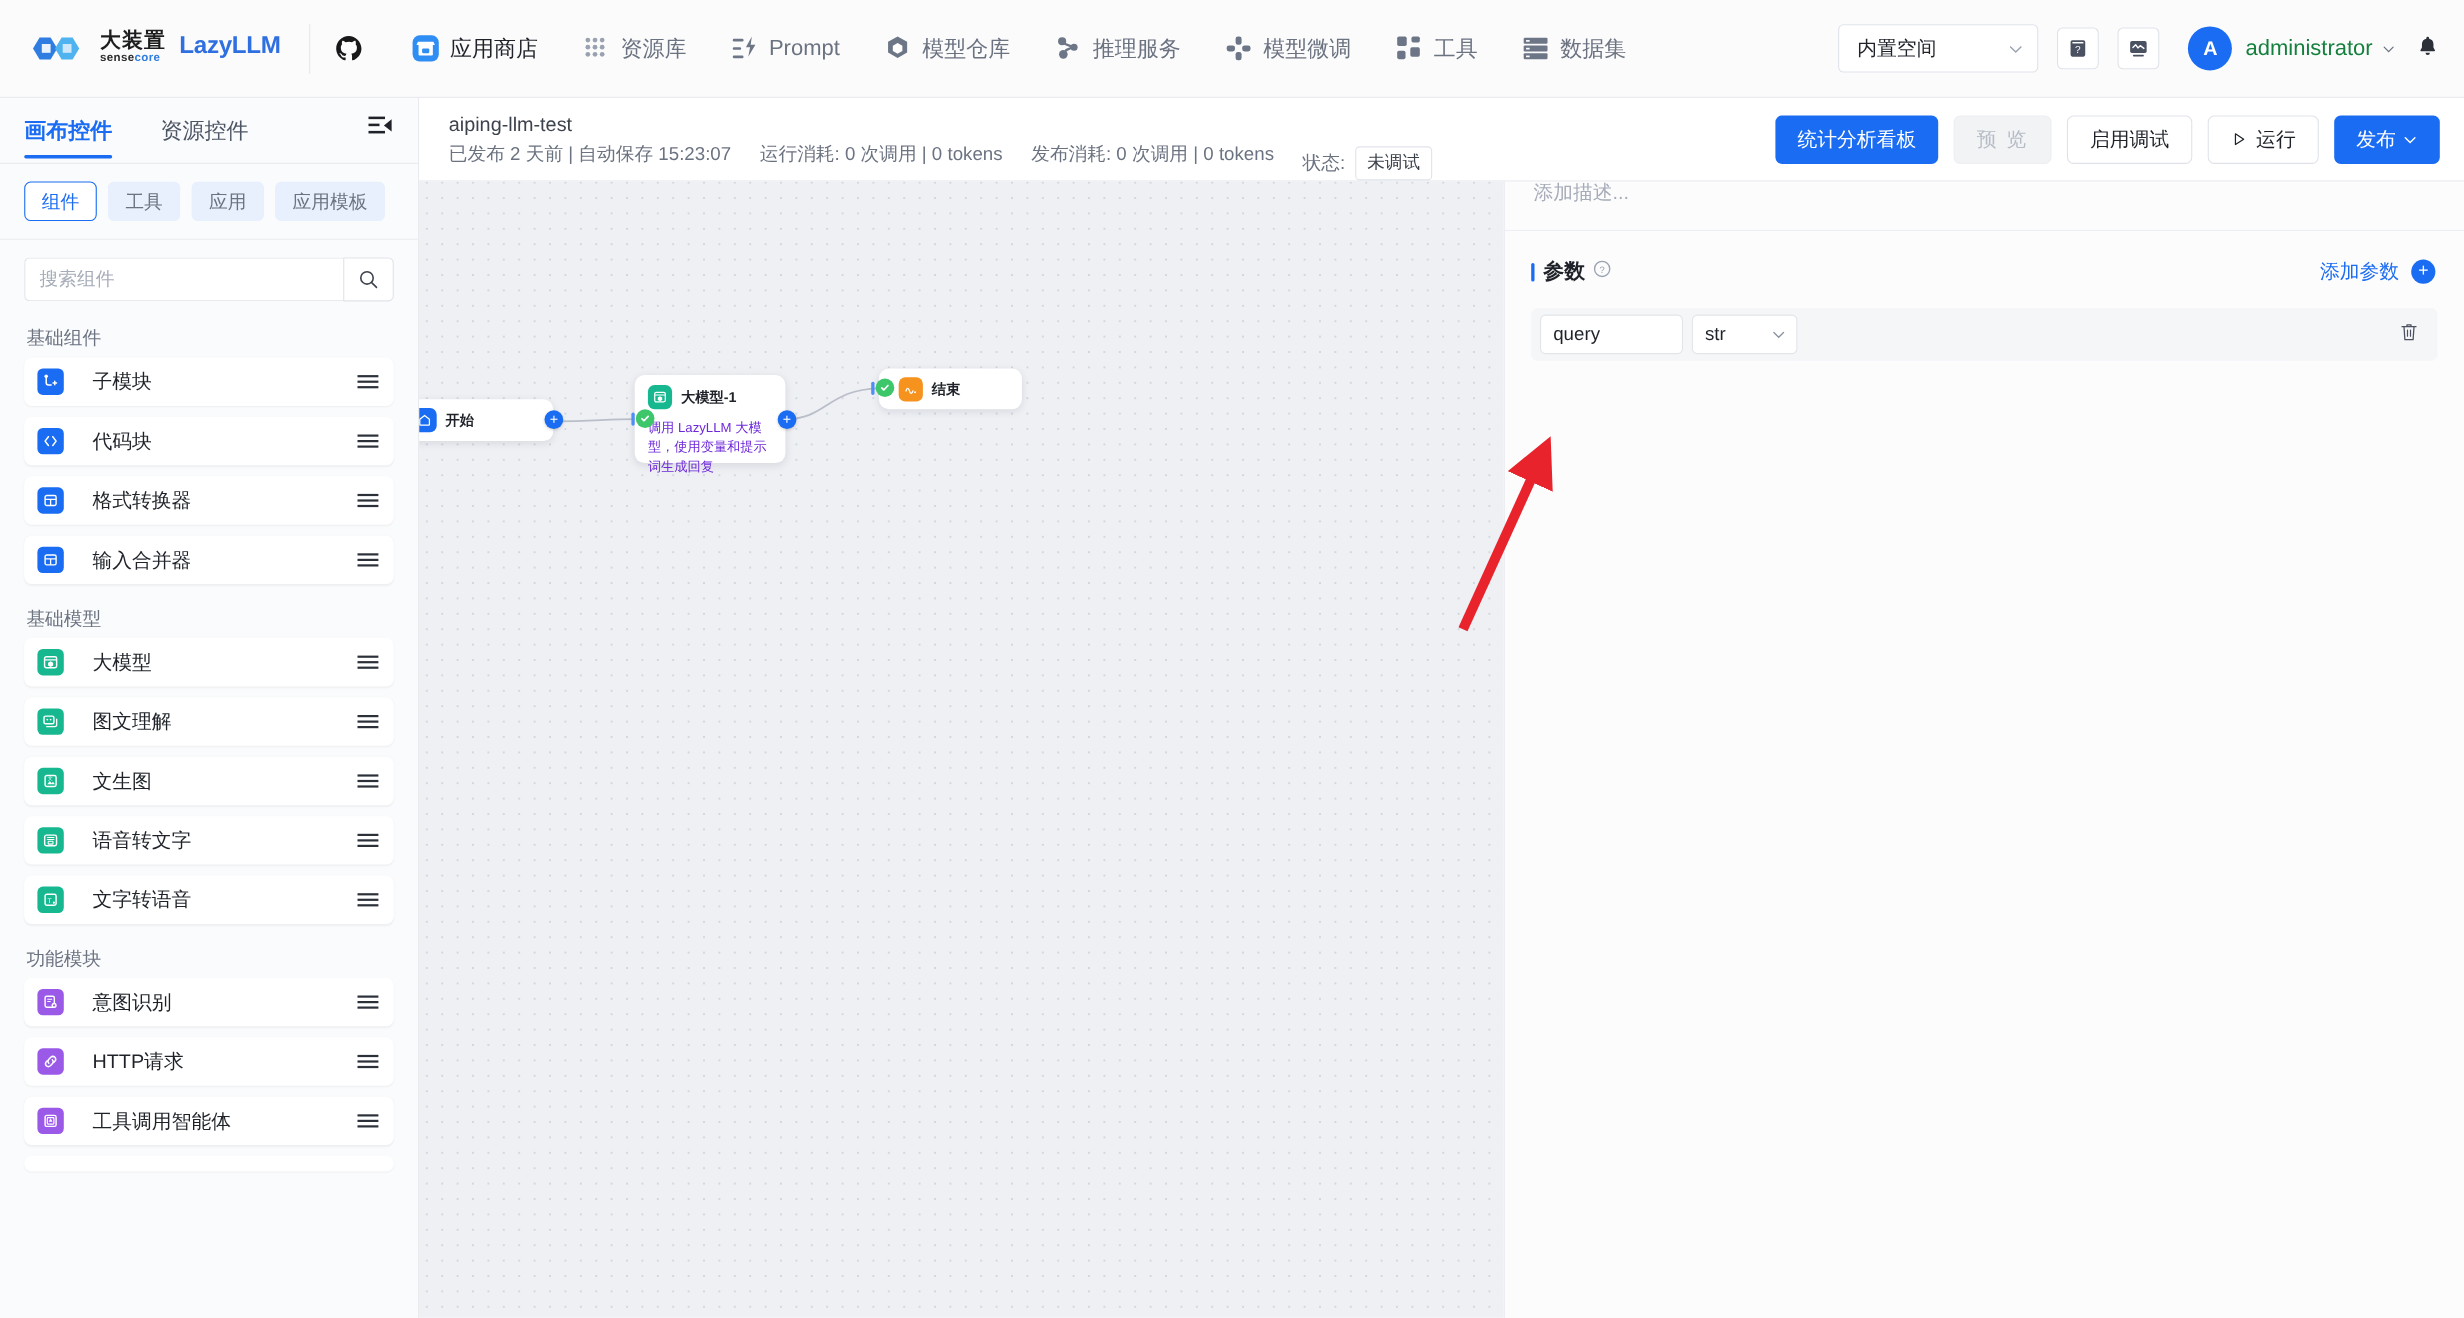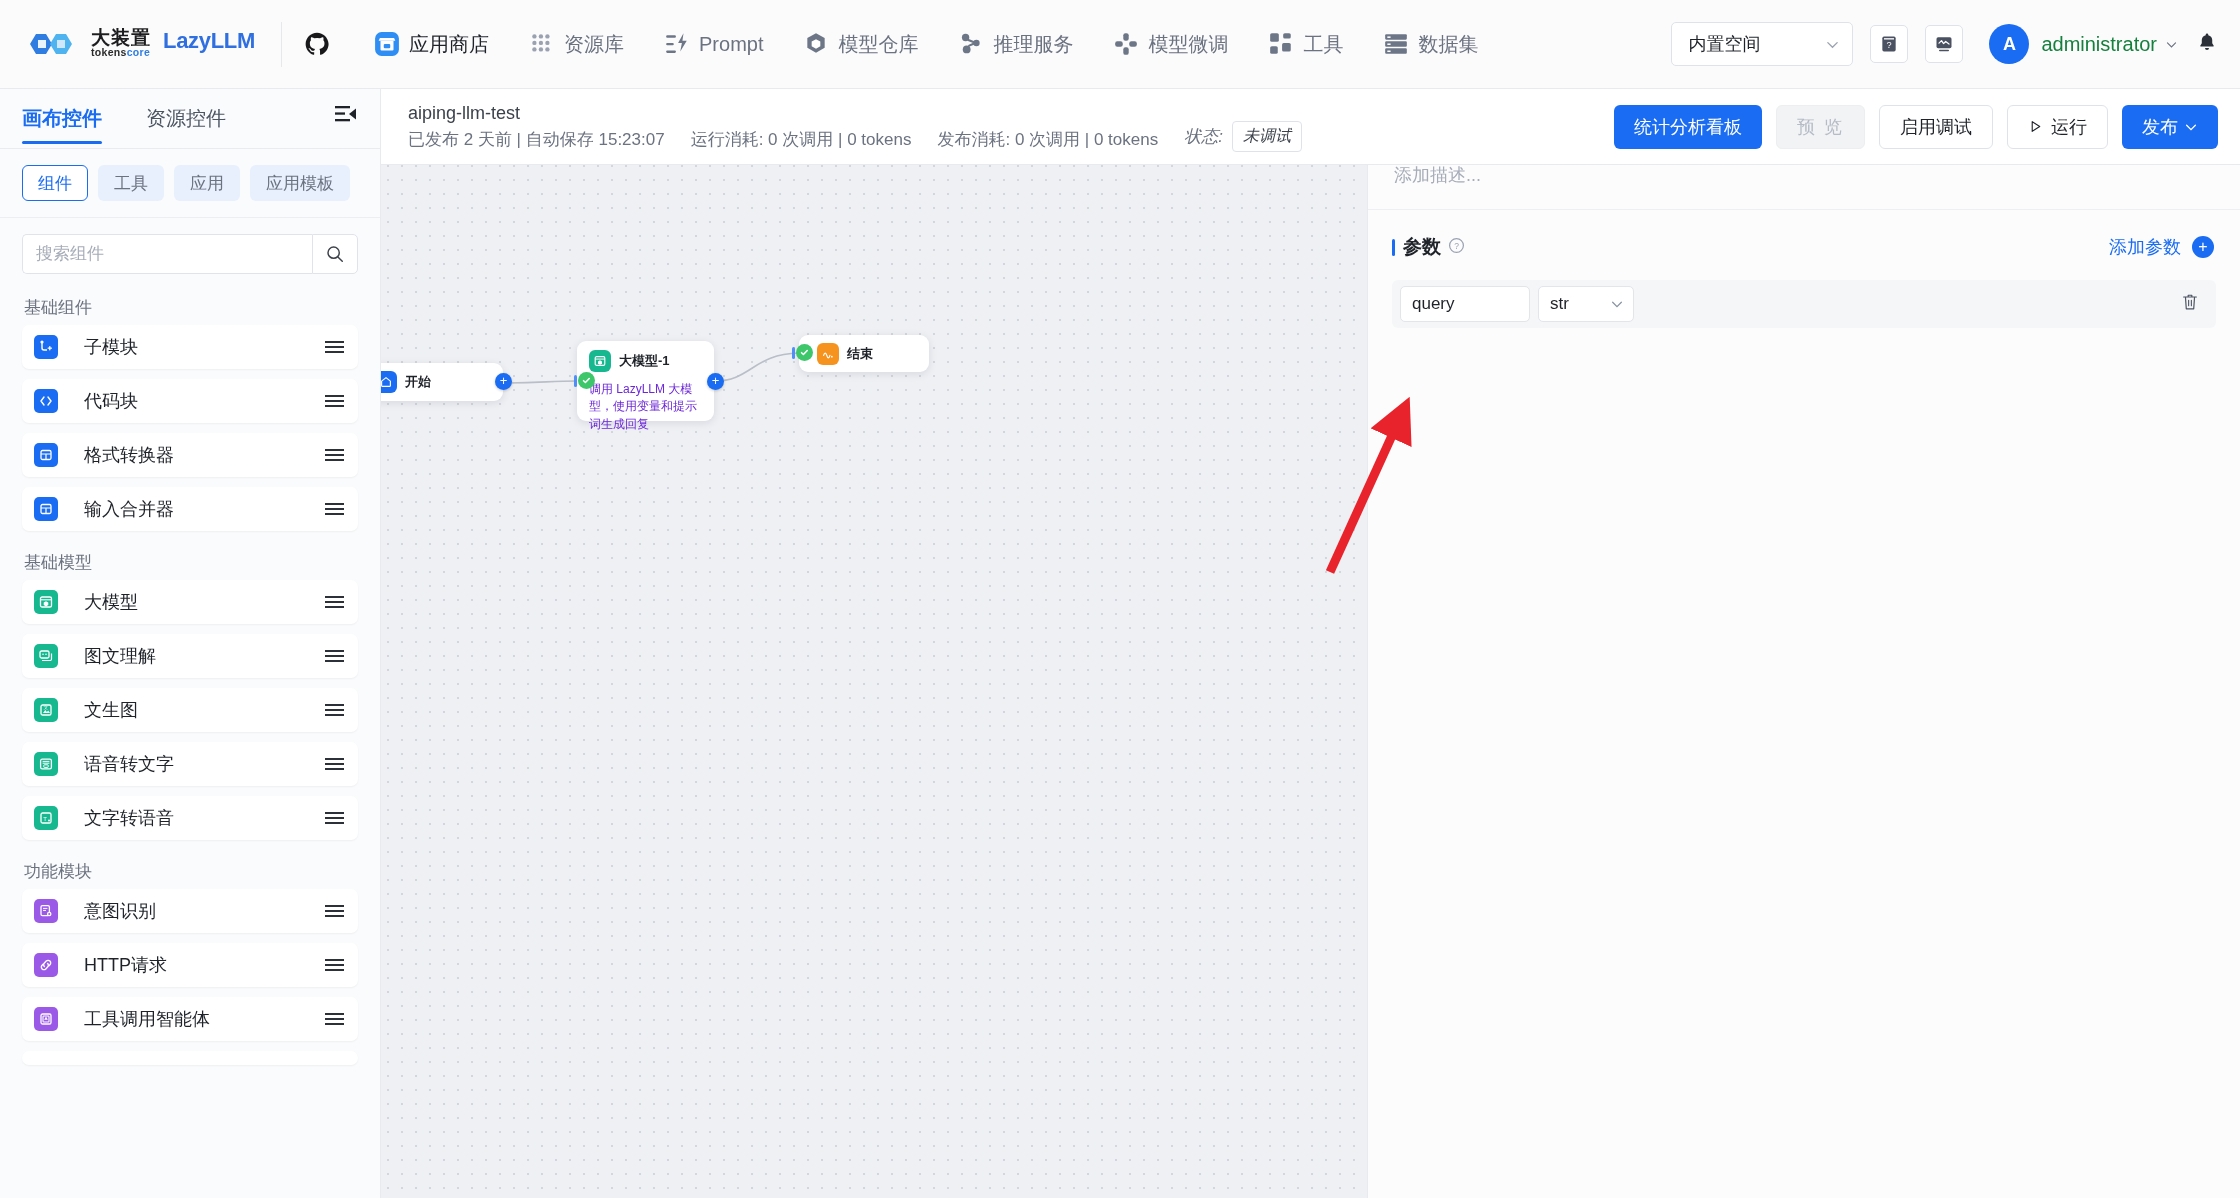--- a/index.html
+++ b/index.html
@@ -269,21 +269,21 @@
   <div class="brand">
     <svg class="brand-mark" viewBox="0 0 56 32">
       <path d="M10 6 L20 6 L26 16 L20 26 L10 26 L4 16 Z" fill="#2f7de1"></path>
       <path d="M30 6 L40 6 L46 16 L40 26 L30 26 L24 16 Z" fill="#4fb3ef"></path>
       <rect x="12" y="12" width="8" height="8" fill="#eaf3fc"></rect>
       <rect x="31" y="12" width="8" height="8" fill="#cfe7fa"></rect>
     </svg>
     <div class="brand-cn">
       <div class="brand-cn-top">大装置</div>
       <div class="brand-cn-bot">
-        <span class="b1">tokens</span><span class="b2">core</span>
+        <span class="b1">sense</span><span class="b2">core</span>
       </div>
     </div>
     <div class="brand-name">LazyLLM</div>
   </div>
 
   <div class="hdr-div"></div>
 
   <div class="nav-item" style="padding-left:0;padding-right:24px;">
     <svg class="nav-ico" viewBox="0 0 24 24">
       <path fill="#18181b" d="M12 1.5C6.2 1.5 1.5 6.2 1.5 12c0 4.6 3 8.6 7.2 10 .5.1.7-.2.7-.5v-1.9c-2.9.6-3.6-1.3-3.6-1.3-.5-1.2-1.2-1.6-1.2-1.6-1-.7.1-.7.1-.7 1.1.1 1.6 1.1 1.6 1.1 1 1.7 2.6 1.2 3.2.9.1-.7.4-1.2.7-1.5-2.3-.3-4.8-1.2-4.8-5.2 0-1.2.4-2.1 1.1-2.8-.1-.3-.5-1.4.1-2.8 0 0 .9-.3 2.9 1.1a10 10 0 0 1 5.3 0c2-1.4 2.9-1.1 2.9-1.1.6 1.4.2 2.5.1 2.8.7.7 1.1 1.6 1.1 2.8 0 4-2.5 4.9-4.8 5.2.4.3.7 1 .7 2v3c0 .3.2.6.7.5 4.2-1.4 7.2-5.4 7.2-10C22.5 6.2 17.8 1.5 12 1.5z"></path>
@@ -831,21 +831,21 @@
 
 <div class="subhdr">
   <div class="flow-meta">
     <div class="flow-name">aiping-llm-test</div>
     <div class="flow-sub">
       <span>已发布 2 天前 | 自动保存 15:23:07</span>
       <span>运行消耗: 0 次调用 | 0 tokens</span>
       <span>发布消耗: 0 次调用 | 0 tokens</span>
     </div>
   </div>
-  <div class="status-wrap" style="align-self:flex-end;margin-bottom:12px;font-style:italic;">
+  <div class="status-wrap" style="align-self:flex-end;">
     <span class="status-lbl">状态:</span>
     <span class="status-badge">未调试</span>
   </div>
   <div class="subhdr-sp"></div>
   <div class="btn btn-primary">统计分析看板</div>
   <div class="btn btn-disabled">预 览</div>
   <div class="btn btn-ghost">启用调试</div>
   <div class="btn btn-run">
     <svg width="15" height="15" viewBox="0 0 16 16">
       <path d="M4.5 2.8l8 5.2-8 5.2z" stroke="#1f2329" stroke-width="1.2" fill="none" stroke-linejoin="round"></path>

